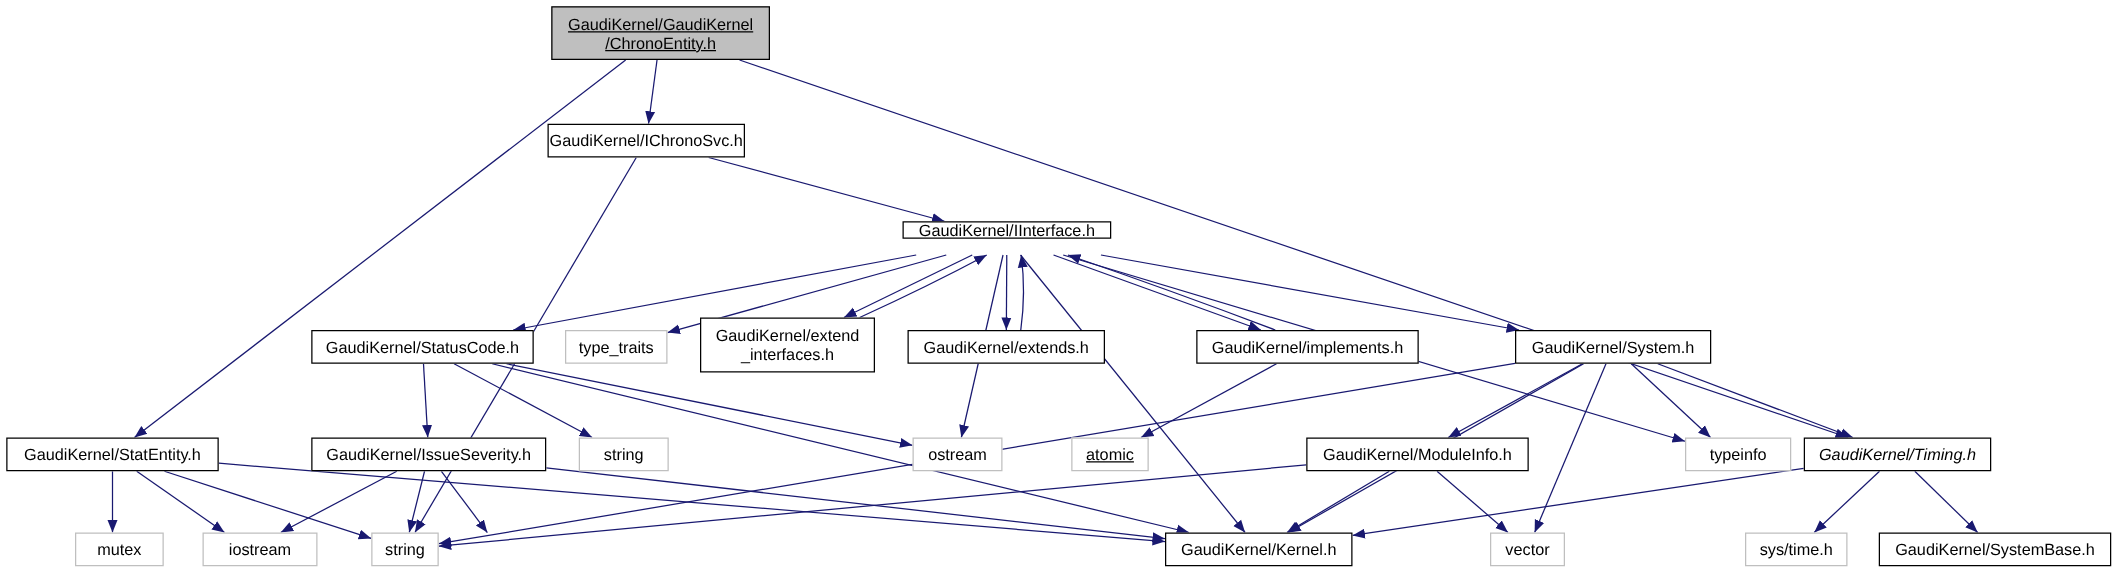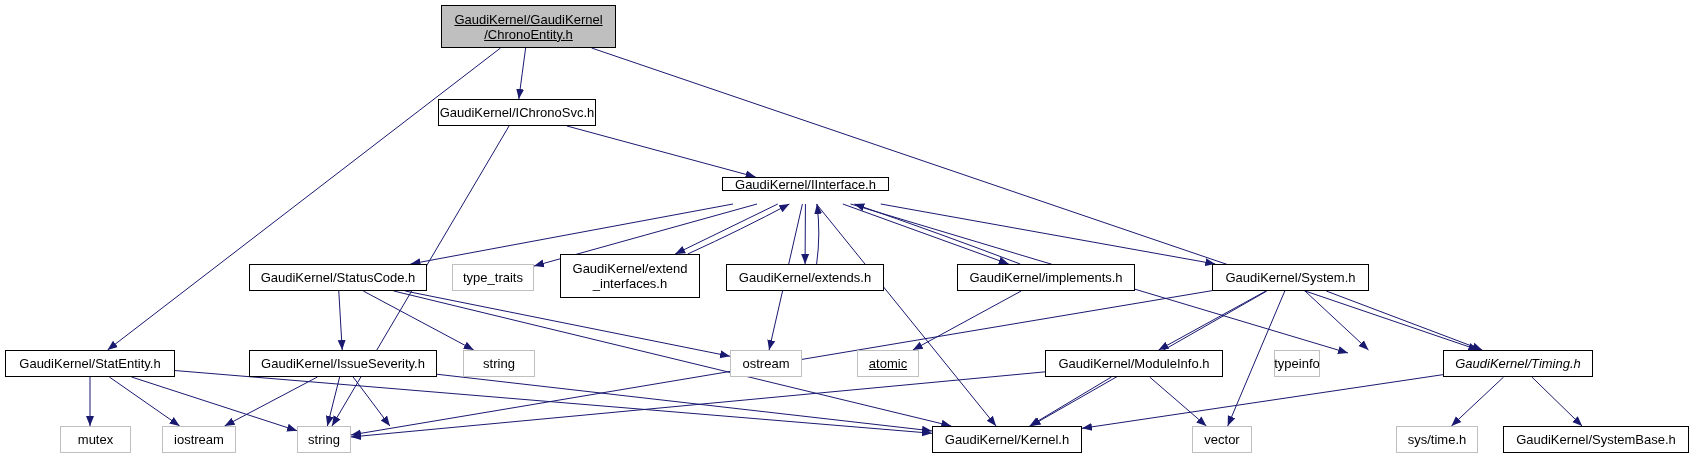--- a/index.html
+++ b/index.html
@@ -79,23 +79,23 @@
 _interfaces.h</span></div>
     <div class="node" style="left: 726px; top: 264px; width: 158px; height: 27px;"><span>GaudiKernel/extends.h</span></div>
     <div class="node" style="left: 957px; top: 264px; width: 178px; height: 27px;"><span>GaudiKernel/implements.h</span></div>
     <div class="node" style="left: 1212px; top: 264px; width: 157px; height: 27px;"><span>GaudiKernel/System.h</span></div>
     <div class="node" style="left: 5px; top: 350px; width: 170px; height: 27px;"><span>GaudiKernel/StatEntity.h</span></div>
     <div class="node" style="left: 249px; top: 350px; width: 188px; height: 27px;"><span>GaudiKernel/IssueSeverity.h</span></div>
     <div class="node system" style="left: 463px; top: 350px; width: 72px; height: 27px;"><span>string</span></div>
     <div class="node system" style="left: 730px; top: 350px; width: 72px; height: 27px;"><span>ostream</span></div>
     <div class="node system" style="left: 857px; top: 350px; width: 62px; height: 27px; text-decoration: underline;"><span>atomic</span></div>
     <div class="node" style="left: 1045px; top: 350px; width: 178px; height: 27px;"><span>GaudiKernel/ModuleInfo.h</span></div>
-    <div class="node system" style="left: 1274px; top: 350px; width: 46px; height: 27px;"><span>typeinfo</span></div>
+    <div class="node system" style="left: 1348px; top: 350px; width: 85px; height: 27px;"><span>typeinfo</span></div>
     <div class="node" style="left: 1443px; top: 350px; width: 150px; height: 27px; font-style: italic;"><span>GaudiKernel/Timing.h</span></div>
     <div class="node system" style="left: 60px; top: 426px; width: 71px; height: 27px;"><span>mutex</span></div>
-    <div class="node system" style="left: 162px; top: 426px; width: 74px; height: 27px;"><span>iostream</span></div>
+    <div class="node system" style="left: 162px; top: 426px; width: 92px; height: 27px;"><span>iostream</span></div>
     <div class="node system" style="left: 297px; top: 426px; width: 54px; height: 27px;"><span>string</span></div>
     <div class="node system" style="left: 376px; top: 426px; width: 48px; height: 27px; margin-top: 43px;"><span>map</span></div>
     <div class="node" style="left: 932px; top: 426px; width: 150px; height: 27px;"><span>GaudiKernel/Kernel.h</span></div>
     <div class="node system" style="left: 1192px; top: 426px; width: 60px; height: 27px;"><span>vector</span></div>
     <div class="node system" style="left: 1396px; top: 426px; width: 82px; height: 27px;"><span>sys/time.h</span></div>
     <div class="node" style="left: 1503px; top: 426px; width: 186px; height: 27px;"><span>GaudiKernel/SystemBase.h</span></div>
   </div>
 
 </body></html>

